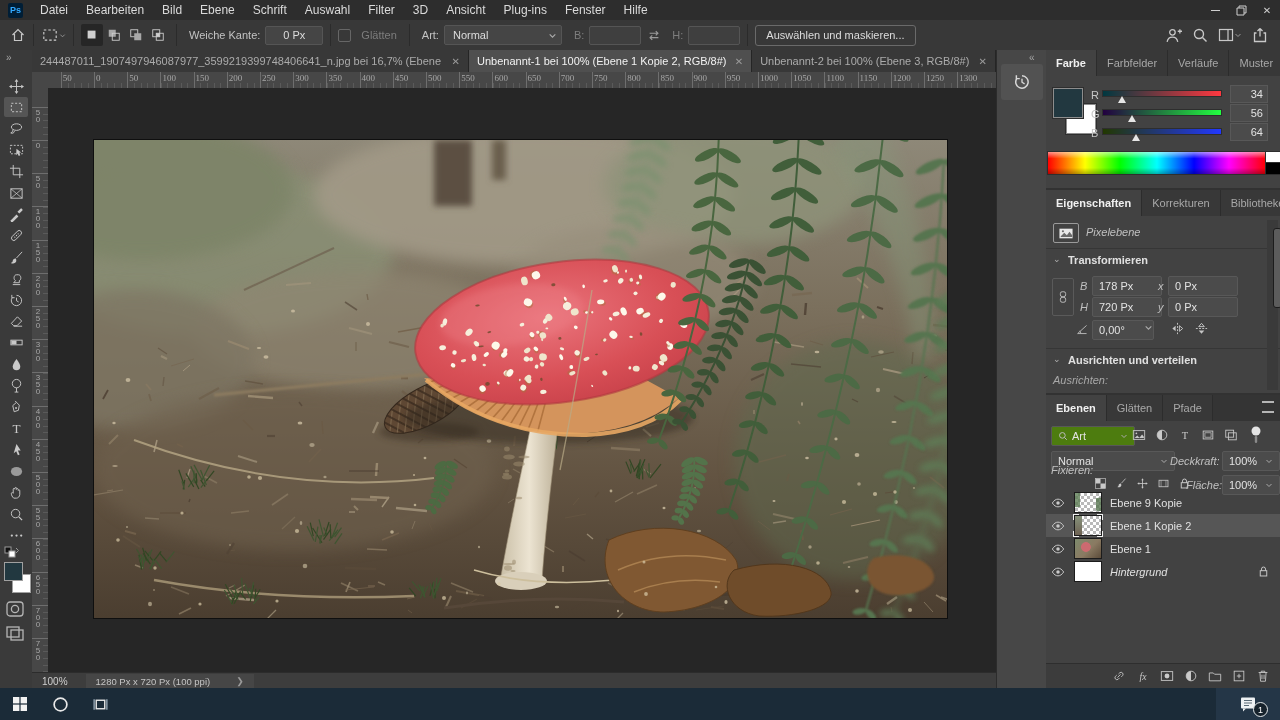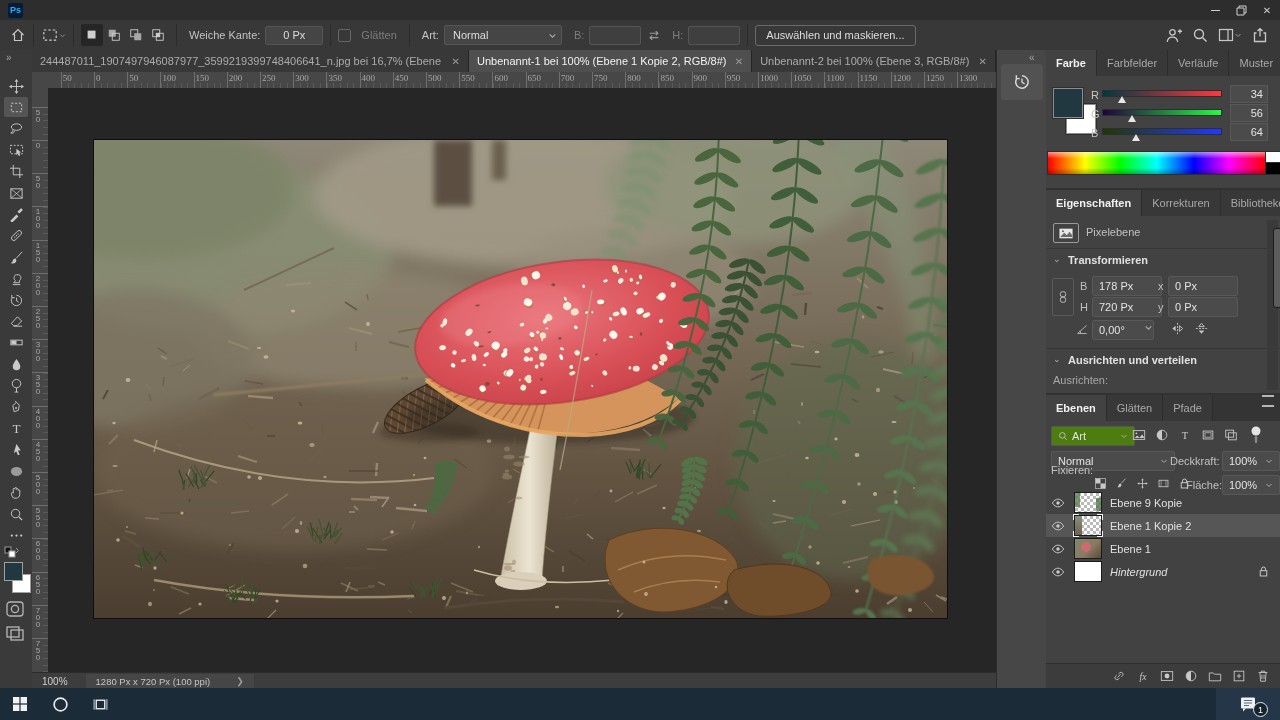--- a/index.html
+++ b/index.html
@@ -57,31 +57,31 @@
   .canvas-area{position:absolute;left:48px;top:88px;width:948px;height:584px;background:#262626;}
   .canvas{position:absolute;left:46px;top:52px;width:853px;height:478px;outline:1px solid rgba(0,0,0,.6);background:#6b5d4c;}
   .statusbar{position:absolute;left:32px;top:672px;width:964px;height:16px;background:#3d3d3d;display:flex;align-items:center;border-top:1px solid #2c2c2c;}
   .dims-inset{background:#464646;height:14px;display:flex;align-items:center;padding:0 10px;margin-left:18px;}
   
   .dock{position:absolute;left:996px;top:50px;width:50px;height:638px;background:#474747;border-left:1px solid #2c2c2c;}
   .dock-btn{position:absolute;left:4px;top:14px;width:42px;height:36px;background:#525252;border-radius:3px;display:flex;align-items:center;justify-content:center;color:#d8d8d8;}
   
   .panels{position:absolute;left:1046px;top:50px;width:234px;height:638px;background:#323232;}
   .pgroup{position:absolute;left:0;width:234px;background:#424242;}
-  .ptabs{height:26px;background:#343434;display:flex;align-items:flex-start;}
+  .ptabs{height:26px;background:#343434;display:flex;align-items:flex-end;}
   .ptab{height:26px;display:flex;align-items:center;padding:0 10px;font-size:11px;color:#a8a8a8;background:#383838;border-right:1px solid #2c2c2c;}
   .ptab.active{background:#424242;color:#f0f0f0;font-weight:bold;}
   .pmenu{margin-left:auto;margin-right:6px;margin-bottom:8px;width:12px;height:8px;border-top:2px solid #b5b5b5;border-bottom:2px solid #b5b5b5;}
   .swatch{position:absolute;border:1px solid #8d8d8d;box-shadow:0 0 0 1px #2e2e2e;}
   .chan-label{position:absolute;font-size:11px;color:#c6c6c6;}
   .chan-track{position:absolute;height:5px;border:1px solid #2e2e2e;}
   .tri{position:absolute;width:0;height:0;border-left:4px solid transparent;border-right:4px solid transparent;border-bottom:7px solid #e6e6e6;}
   .chan-val{position:absolute;width:32px;height:16px;background:#4b4b4b;border:1px solid #585858;color:#e2e2e2;font-size:11px;display:flex;align-items:center;justify-content:flex-end;padding-right:4px;}
   .hdr{font-size:11px;font-weight:bold;color:#e0e0e0;}
-  .lbl{font-size:11px;color:#c0c0c0;}
+  .lbl{font-size:11px;color:#c0c0c0;font-style:italic;}
   .divider{position:absolute;left:0;width:234px;height:1px;background:#363636;}
   .pfield{position:absolute;height:18px;background:#4b4b4b;border:1px solid #585858;border-radius:2px;color:#e2e2e2;font-size:11px;display:flex;align-items:center;padding:0 6px;}
   .scroll{position:absolute;width:11px;background:#3a3a3a;}
   .scroll .thumb{position:absolute;left:2px;width:7px;background:#5c5c5c;border-radius:3px;}
   
   .lrow{position:absolute;left:0;width:234px;height:23px;display:flex;align-items:center;}
   .lrow.sel{background:#565656;}
   .lname{font-size:11px;color:#e0e0e0;margin-left:8px;white-space:nowrap;}
   .lname.it{font-style:italic;}
   .thumb{width:26px;height:19px;border:1px solid #1c1c1c;margin-left:4px;position:relative;flex:none;}
@@ -99,20 +99,34 @@
          color:#fff;font-size:9px;display:flex;align-items:center;justify-content:center;}
 </style>
 </head>
 <body>
 
 <div class="root">
 
   <div class="menubar">
     <div class="ps-logo">
         <span>Ps</span>
+      </div>
+    <div class="row" id="menu-items">
+        <span class="menu-item">Datei</span>
+        <span class="menu-item">Bearbeiten</span>
+        <span class="menu-item">Bild</span>
+        <span class="menu-item">Ebene</span>
+        <span class="menu-item">Schrift</span>
+        <span class="menu-item">Auswahl</span>
+        <span class="menu-item">Filter</span>
+        <span class="menu-item">3D</span>
+        <span class="menu-item">Ansicht</span>
+        <span class="menu-item">Plug-ins</span>
+        <span class="menu-item">Fenster</span>
+        <span class="menu-item">Hilfe</span>
       </div>
     <div class="win-controls">
       <span class="wc">
           <span style="width:9px;border-bottom:1px solid #cfcfcf;"></span>
         </span>
       <span class="wc">
         <svg width="11" height="11" viewBox="0 0 11 11">
             <path d="M3 3V1h7v7H8M1 3h7v7H1z" fill="none" stroke="#cfcfcf"></path>
           </svg>
       </span>

